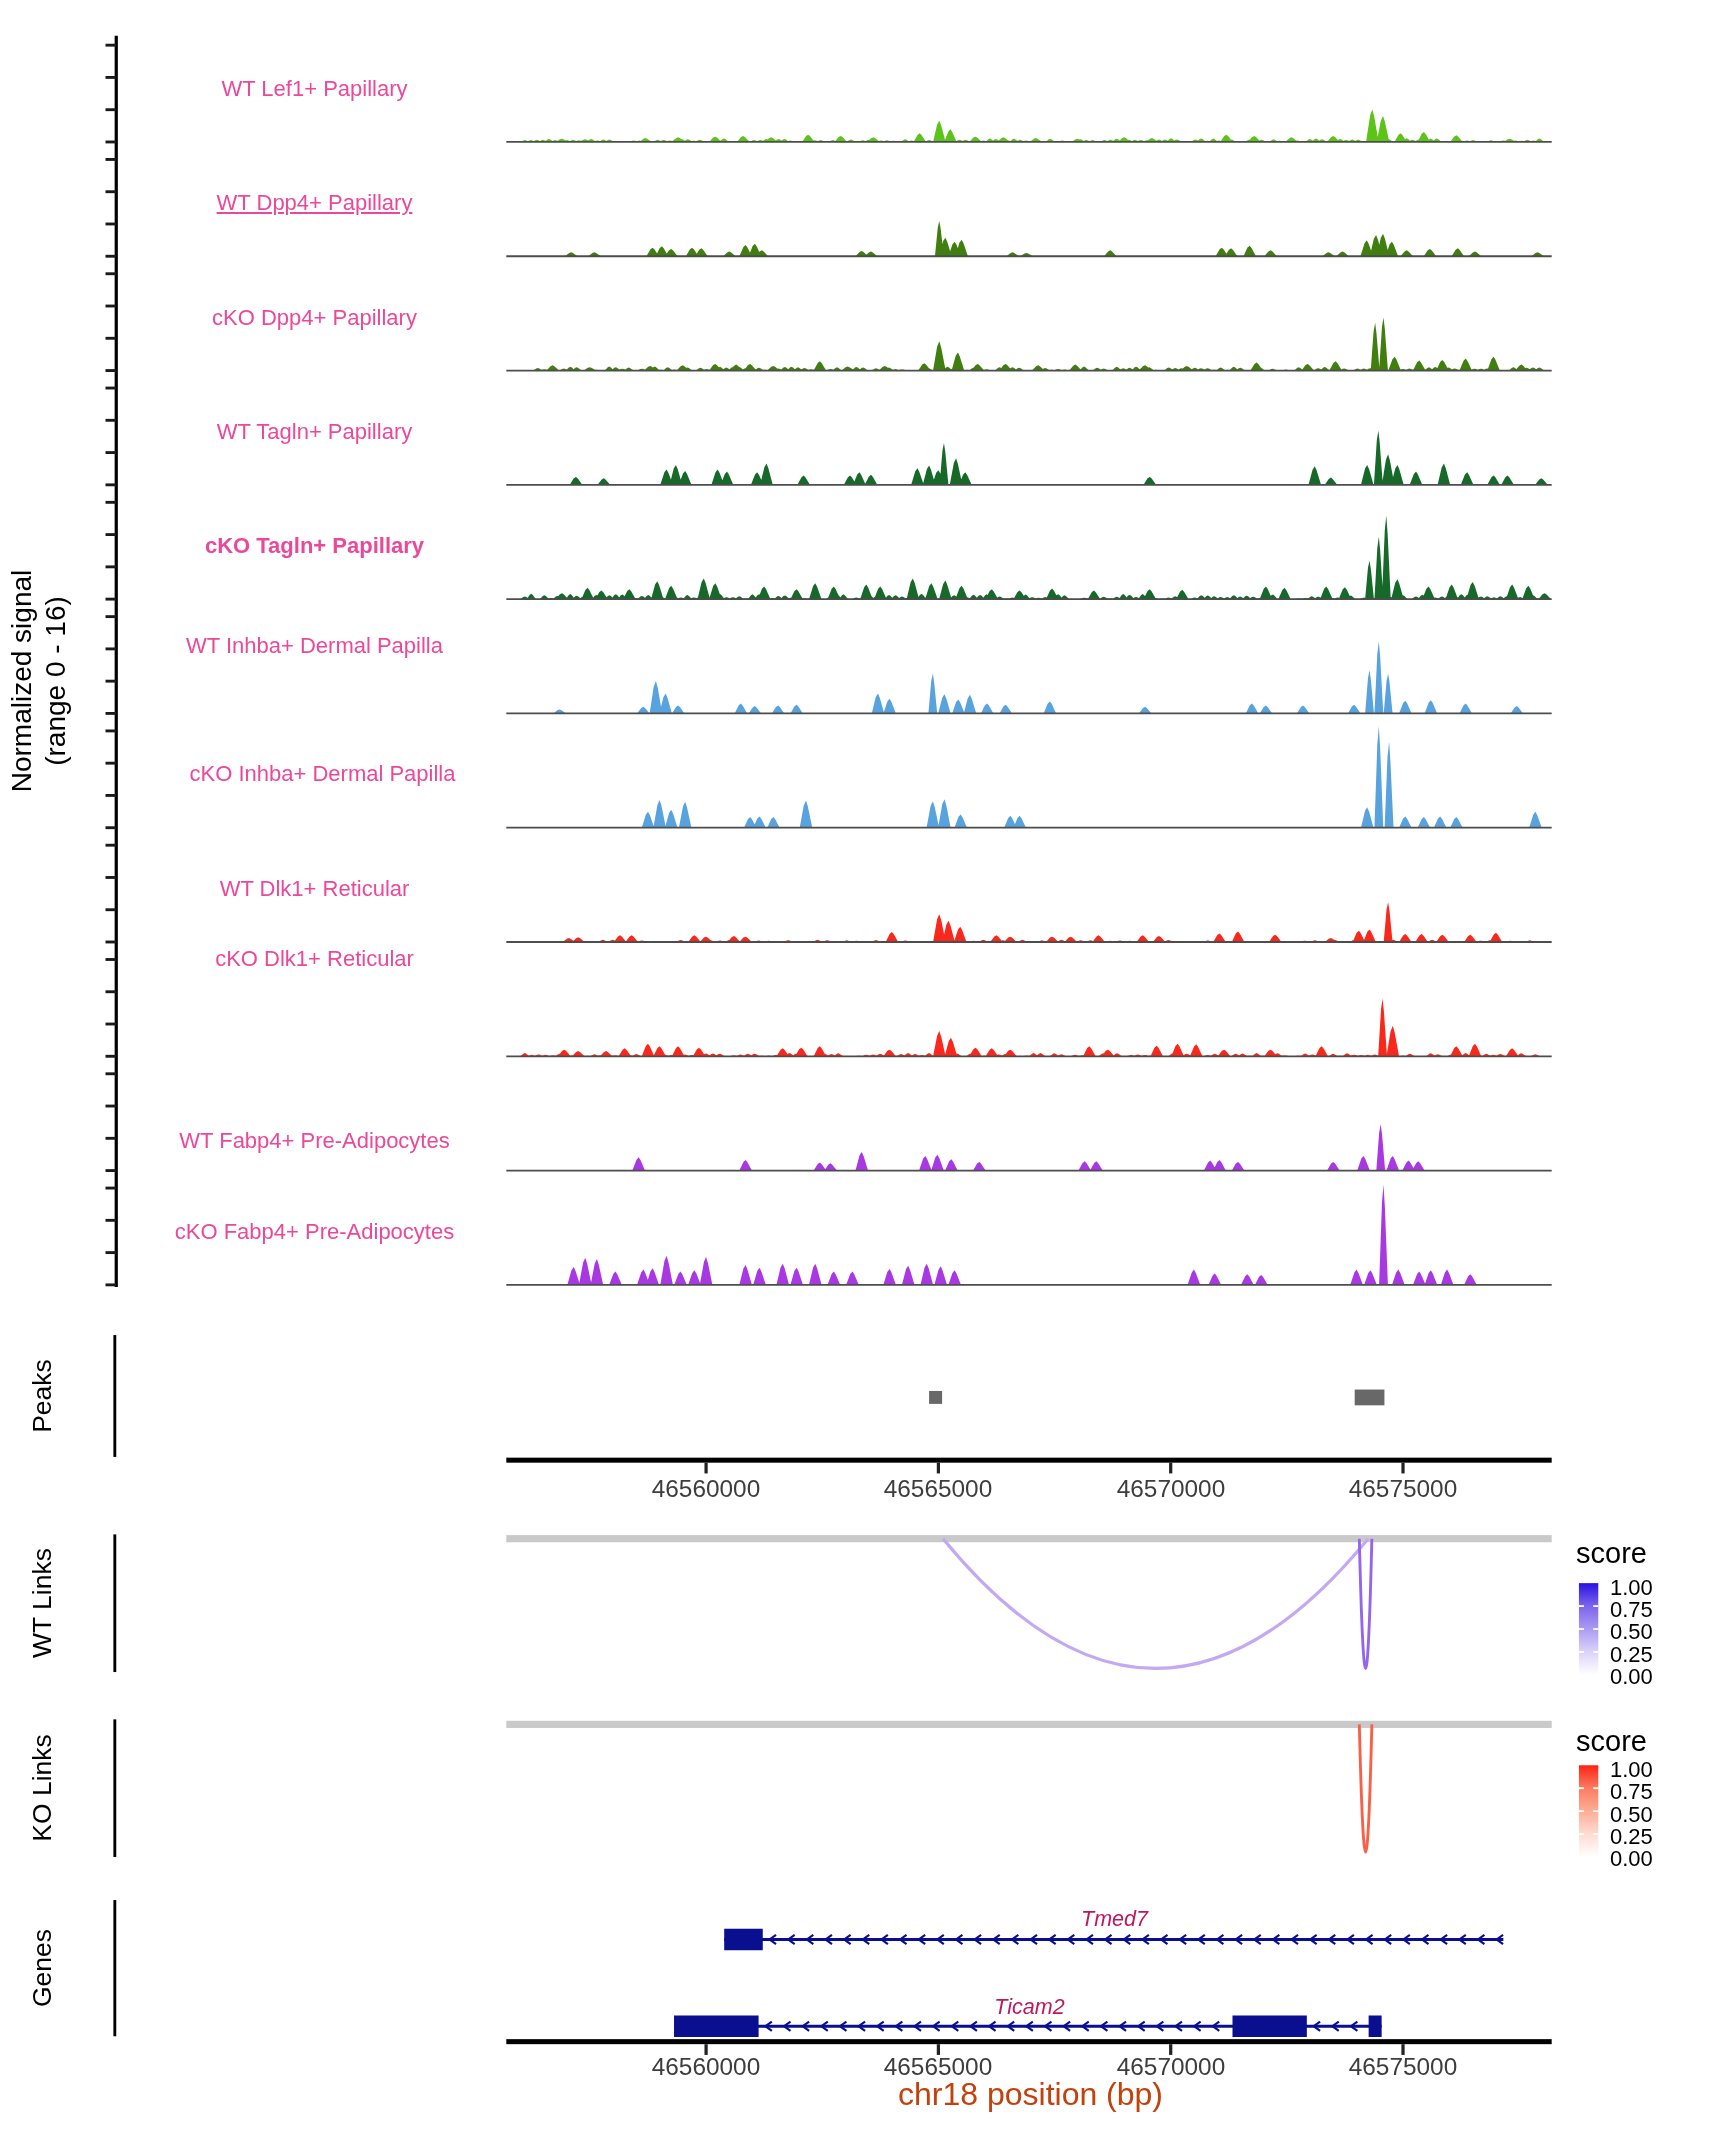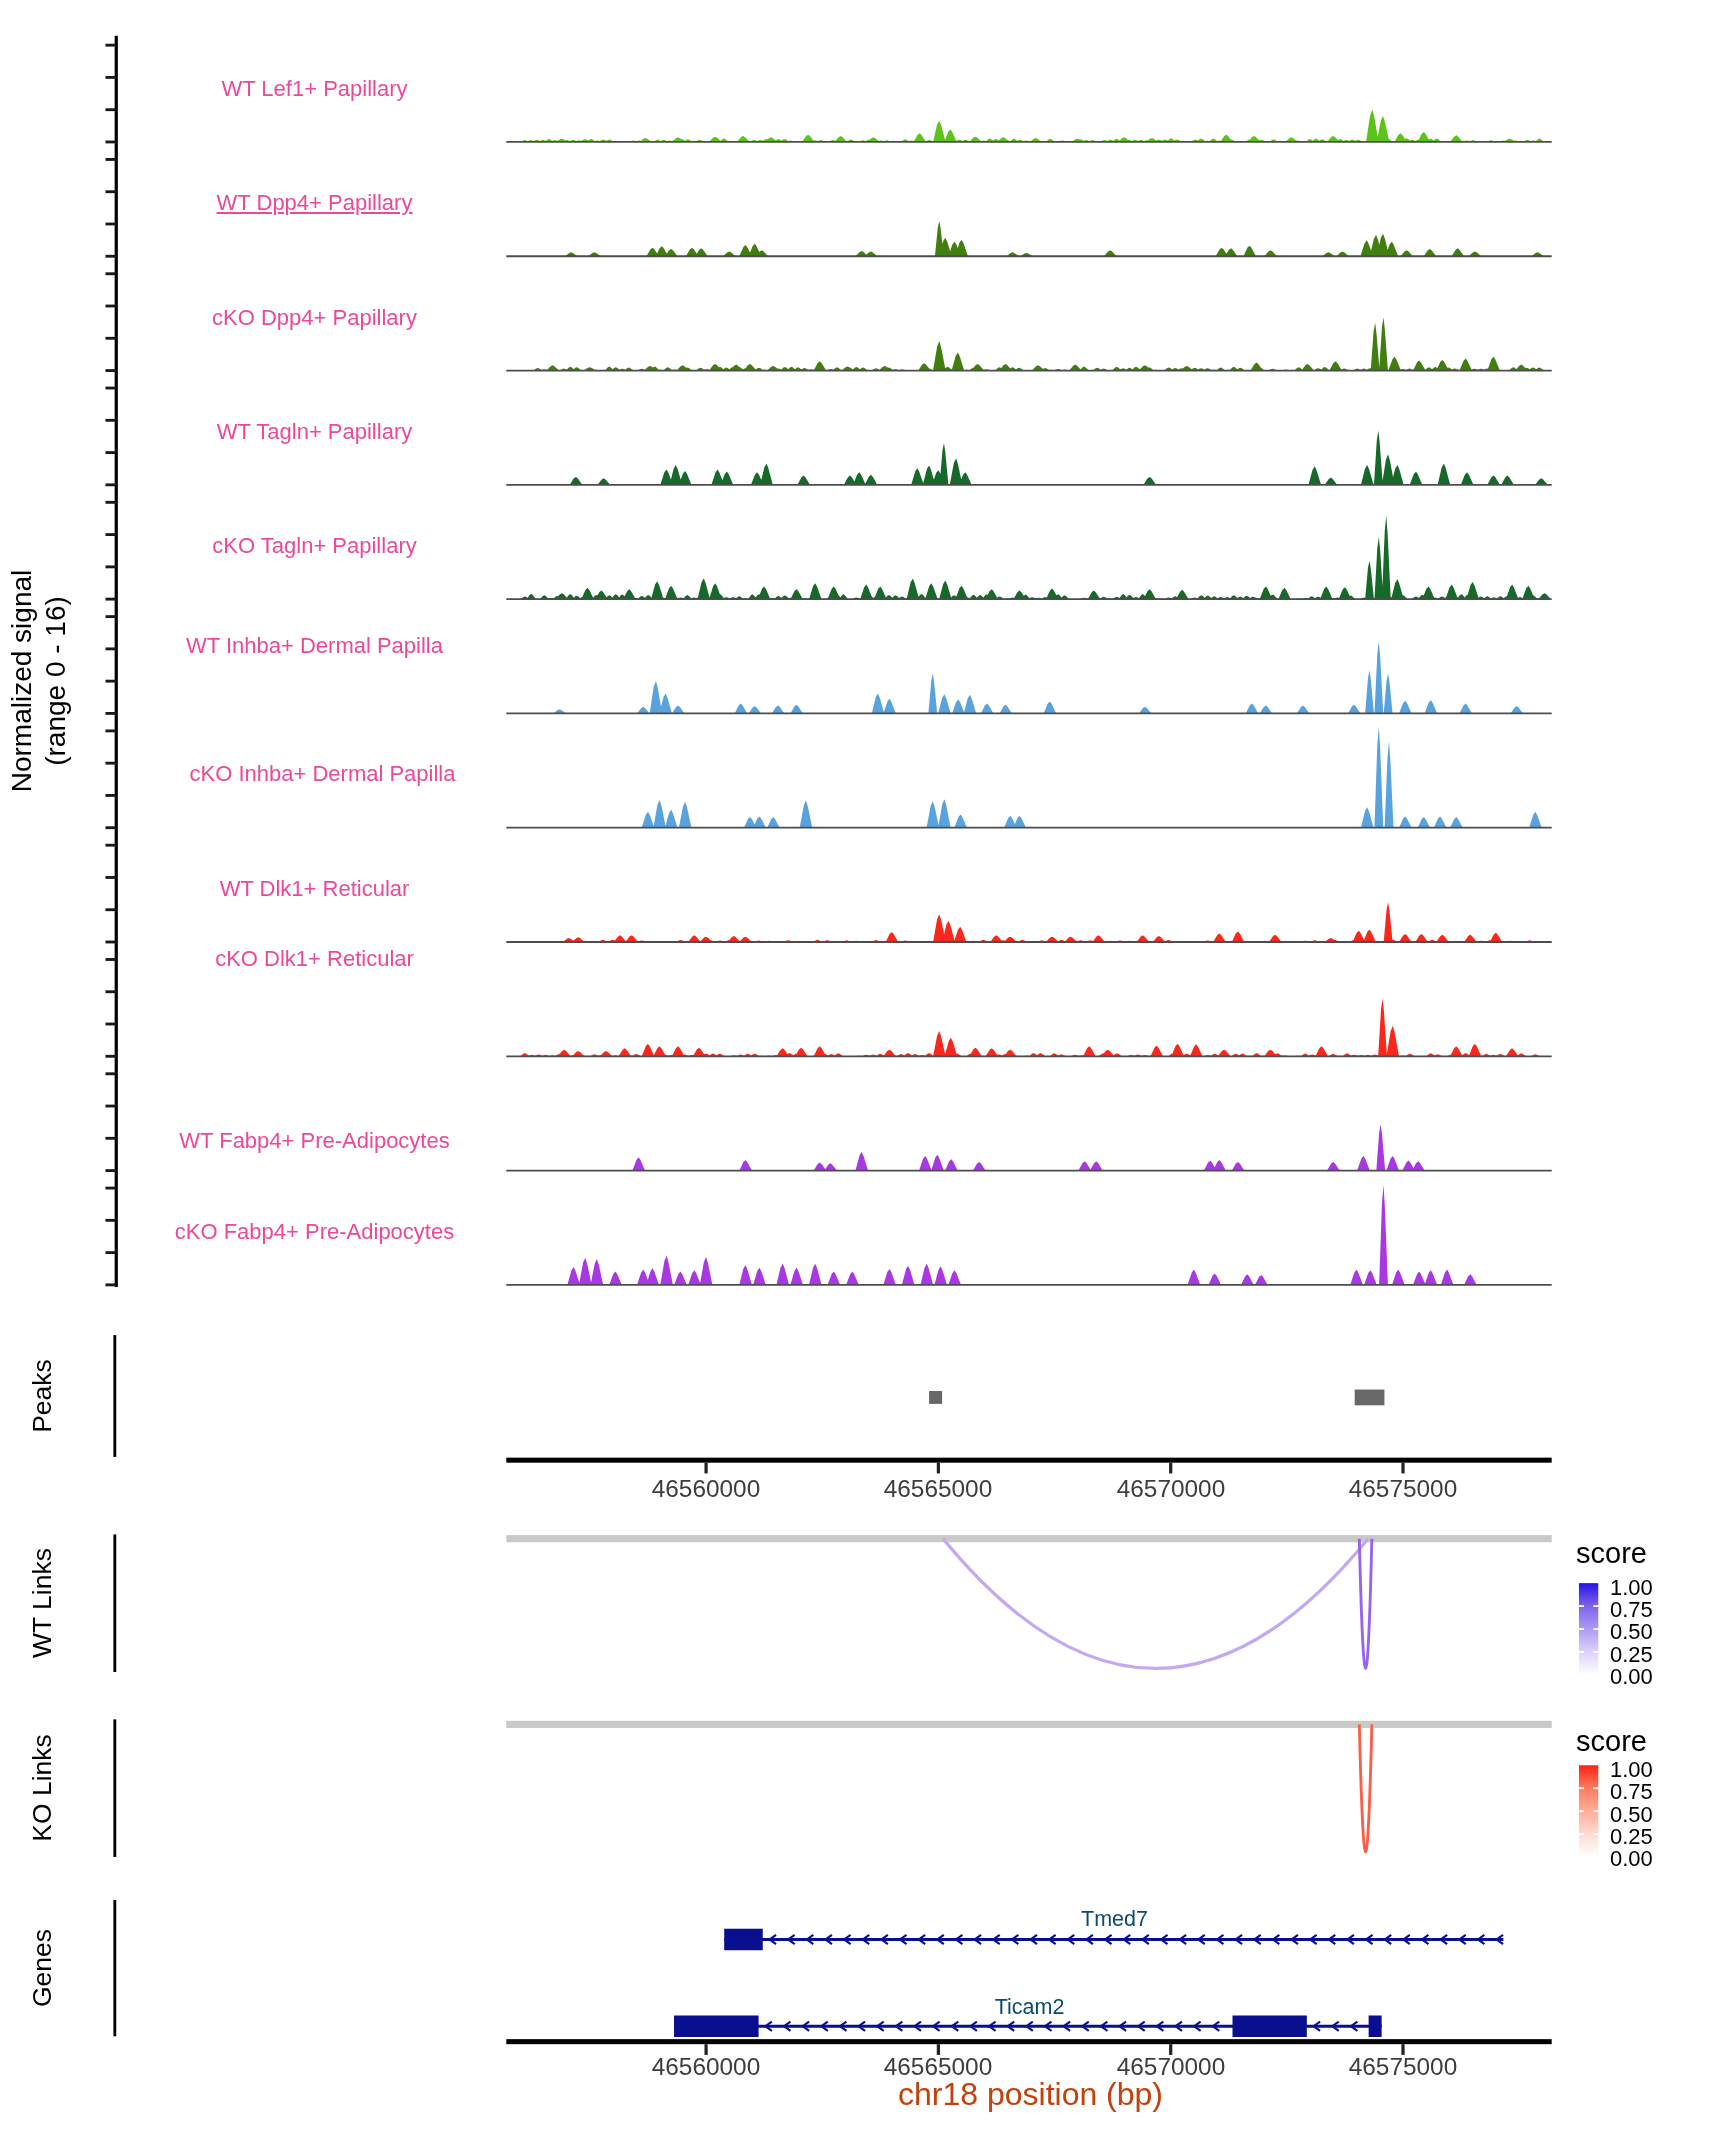--- a/index.html
+++ b/index.html
@@ -8,21 +8,21 @@
   .fig svg{position:absolute;left:0;top:0;}
   .lbl{position:absolute;color:#000;white-space:nowrap;}
   .track-lbl{width:373px;text-align:center;font-size:22px;color:#ec4899;}
   .rot{transform:translate(-50%,-50%) rotate(-90deg);transform-origin:center center;}
   .sect-lbl{font-size:26.5px;color:#000;}
   .yaxis-lbl{font-size:28px;text-align:center;line-height:34px;color:#000;}
   .tick-lbl{width:172px;text-align:center;font-size:24.4px;color:#3d3d3d;}
   .xaxis-title{width:459px;text-align:center;font-size:32px;color:#c2410c;}
   .legend-title{font-size:29px;color:#000;}
   .legend-val{font-size:22px;color:#000;}
-  .gene-lbl{width:229px;text-align:center;font-size:21.5px;color:#0c4a6e;}
+  .gene-lbl{width:229px;text-align:center;font-size:21.5px;color:#be185d;font-style:italic;}
 </style>
 </head>
 <body>
 
 <div class="fig">
   <svg id="plot" width="1721" height="2151" viewBox="0 0 2400 3000">
       <g>
         <line x1="162" y1="50" x2="162" y2="1795" stroke="#000" stroke-width="4.5"></line>
         <line x1="147" y1="198" x2="162" y2="198" stroke="#1a1a1a" stroke-width="4"></line>
         <line x1="147" y1="153" x2="162" y2="153" stroke="#1a1a1a" stroke-width="4"></line>
@@ -262,21 +262,21 @@
 
   <div class="lbl rot yaxis-lbl" style="left:39px;top:681px;">
     <div>Normalized signal</div>
     <div>(range 0 - 16)</div>
   </div>
 
   <div class="lbl track-lbl" style="left:128px;top:76px;">WT Lef1+ Papillary</div>
   <div class="lbl track-lbl" style="left:128px;top:190px;text-decoration:underline;">WT Dpp4+ Papillary</div>
   <div class="lbl track-lbl" style="left:128px;top:305px;">cKO Dpp4+ Papillary</div>
   <div class="lbl track-lbl" style="left:128px;top:419px;">WT Tagln+ Papillary</div>
-  <div class="lbl track-lbl" style="left:128px;top:533px;">cKO Tagln+ Papillary</div>
+  <div class="lbl track-lbl" style="left:128px;top:533px;font-weight:bold;">cKO Tagln+ Papillary</div>
   <div class="lbl track-lbl" style="left:128px;top:633px;">WT Inhba+ Dermal Papilla</div>
   <div class="lbl track-lbl" style="left:136px;top:761px;">cKO Inhba+ Dermal Papilla</div>
   <div class="lbl track-lbl" style="left:128px;top:876px;">WT Dlk1+ Reticular</div>
   <div class="lbl track-lbl" style="left:128px;top:946px;">cKO Dlk1+ Reticular</div>
   <div class="lbl track-lbl" style="left:128px;top:1104px;margin-top:24px;">WT Fabp4+ Pre-Adipocytes</div>
   <div class="lbl track-lbl" style="left:128px;top:1219px;">cKO Fabp4+ Pre-Adipocytes</div>
 
   <div class="lbl rot sect-lbl" style="left:42px;top:1396px;">Peaks</div>
   <div class="lbl rot sect-lbl" style="left:42px;top:1603px;">WT Links</div>
   <div class="lbl rot sect-lbl" style="left:42px;top:1788px;">KO Links</div>

